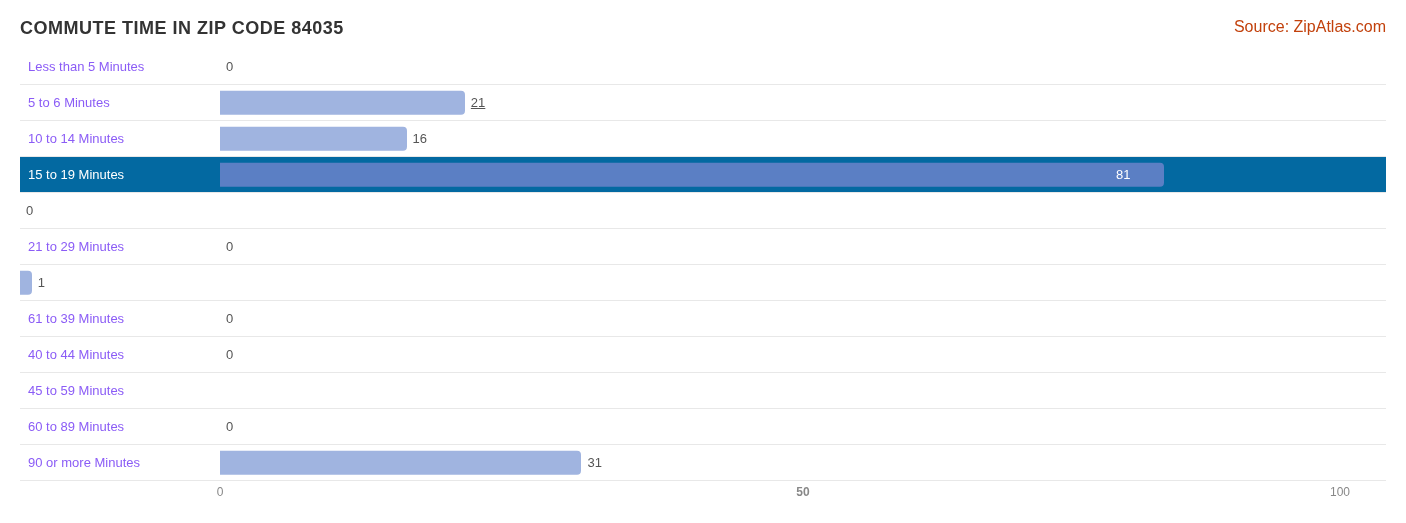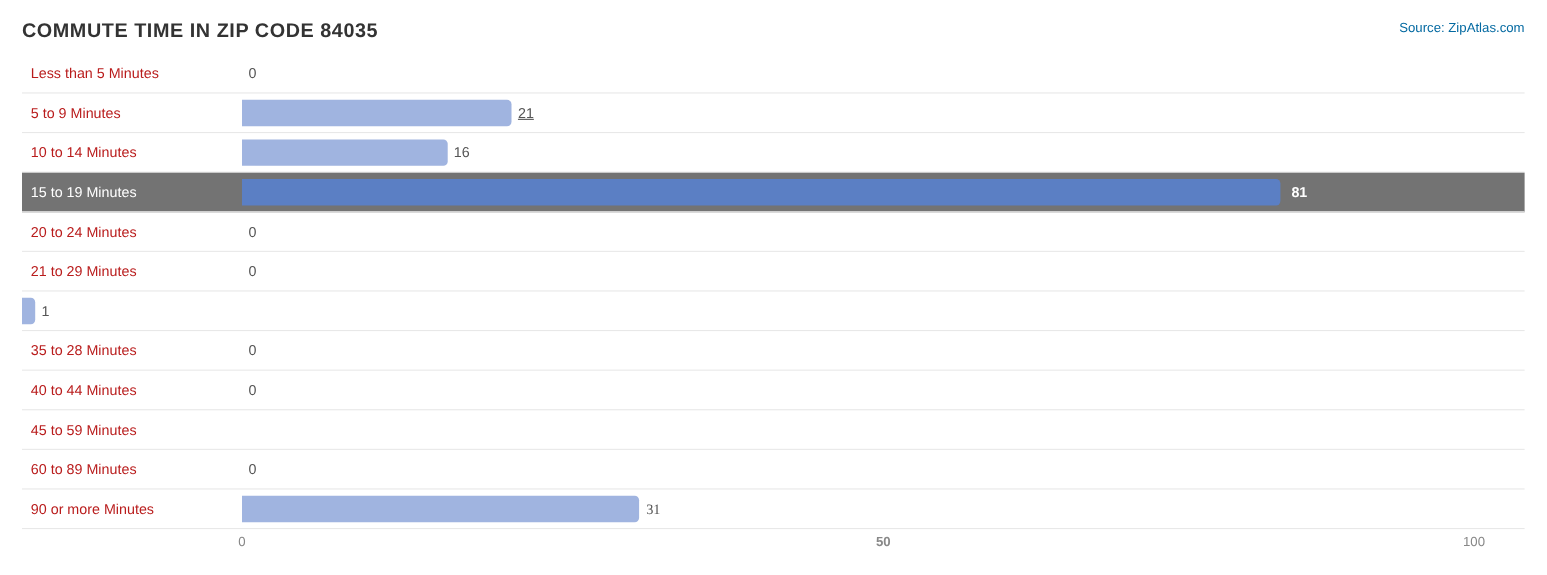--- a/index.html
+++ b/index.html
@@ -22,47 +22,47 @@
       align-items: flex-start;
       margin-bottom: 10px;
     }
     .chart-title {
       font-size: 18px;
       font-weight: bold;
       color: #333;
       letter-spacing: 0.5px;
     }
     .chart-source {
-      font-size: 12px;
-      color: #0369a1;
+      font-size: 16px;
+      color: #c2410c;
     }
     .chart-body {
       display: flex;
       flex-direction: column;
       gap: 0px;
       flex: 1;
     }
     .bar-row {
       display: flex;
       align-items: center;
       height: 36px;
       border-bottom: 1px solid #e8e8e8;
       position: relative;
     }
     .bar-row.highlighted {
-      background: #737373;
+      background: #0369a1;
     }
     .bar-row.highlighted .bar-label {
       color: #fff;
     }
     .bar-label {
       width: 200px;
       min-width: 200px;
       font-size: 13px;
-      color: #b91c1c;
+      color: #8b5cf6;
       padding-left: 8px;
       white-space: nowrap;
       z-index: 2;
     }
     .bar-area {
       flex: 1;
       height: 100%;
       position: relative;
       display: flex;
       align-items: center;
@@ -117,60 +117,59 @@
     <div class="chart-source">Source: ZipAtlas.com</div>
   </div>
   <div class="chart-body" id="chart-body">
   <div class="bar-row">
         <div class="bar-label">Less than 5 Minutes</div>
         <div class="bar-area">
           <div class="bar-value" style="left: 6px;">0</div>
         </div>
       </div>
       <div class="bar-row">
-        <div class="bar-label">5 to 9 Minutes</div>
+        <div class="bar-label">5 to 6 Minutes</div>
         <div class="bar-area">
           <div class="bar bar-normal" style="width: 244.86px;"></div>
           <div class="bar-value" style="left: 250.86px; text-decoration: underline;">21</div>
         </div>
       </div>
       <div class="bar-row">
         <div class="bar-label">10 to 14 Minutes</div>
         <div class="bar-area">
           <div class="bar bar-normal" style="width: 186.56px;"></div>
           <div class="bar-value" style="left: 192.56px;">16</div>
         </div>
       </div>
       <div class="bar-row highlighted">
         <div class="bar-label">15 to 19 Minutes</div>
         <div class="bar-area">
           <div class="bar bar-highlight" style="width: 944.46px;"></div>
-          <div class="bar-value" style="left: 954px; font-weight: bold;">81</div>
-        </div>
-      </div>
-      <div class="bar-row">
-        <div class="bar-label">20 to 24 Minutes</div>
+          <div class="bar-value" style="left: 896px;">81</div>
+        </div>
+      </div>
+      <div class="bar-row">
         <div class="bar-area">
           <div class="bar-value" style="left: 6px;">0</div>
         </div>
       </div>
       <div class="bar-row">
         <div class="bar-label">21 to 29 Minutes</div>
         <div class="bar-area">
           <div class="bar-value" style="left: 6px;">0</div>
         </div>
       </div>
       <div class="bar-row">
         <div class="bar-area">
           <div class="bar bar-normal" style="width: 11.66px;"></div>
           <div class="bar-value" style="left: 17.66px;">1</div>
         </div>
       </div>
       <div class="bar-row">
-        <div class="bar-label">35 to 28 Minutes</div>
+        <div class="bar-label">61 to 39 Minutes</div>
         <div class="bar-area">
           <div class="bar-value" style="left: 6px;">0</div>
         </div>
       </div>
       <div class="bar-row">
         <div class="bar-label">40 to 44 Minutes</div>
         <div class="bar-area">
           <div class="bar-value" style="left: 6px;">0</div>
         </div>
       </div>
@@ -180,21 +179,21 @@
       <div class="bar-row">
         <div class="bar-label">60 to 89 Minutes</div>
         <div class="bar-area">
           <div class="bar-value" style="left: 6px;">0</div>
         </div>
       </div>
       <div class="bar-row">
         <div class="bar-label">90 or more Minutes</div>
         <div class="bar-area">
           <div class="bar bar-normal" style="width: 361.46px;"></div>
-          <div class="bar-value" style="left: 367.46px; font-family: Liberation Serif, serif;">31</div>
+          <div class="bar-value" style="left: 367.46px;">31</div>
         </div>
       </div>
     </div>
   <div class="x-axis" id="x-axis">
   <div class="x-axis-label" style="left: 0px;">0</div>
       <div class="x-axis-label" style="left: 583px; font-weight: bold;">50</div>
       <div class="x-axis-label" style="left: 1120px;">100</div>
     </div>
 </div>
 

